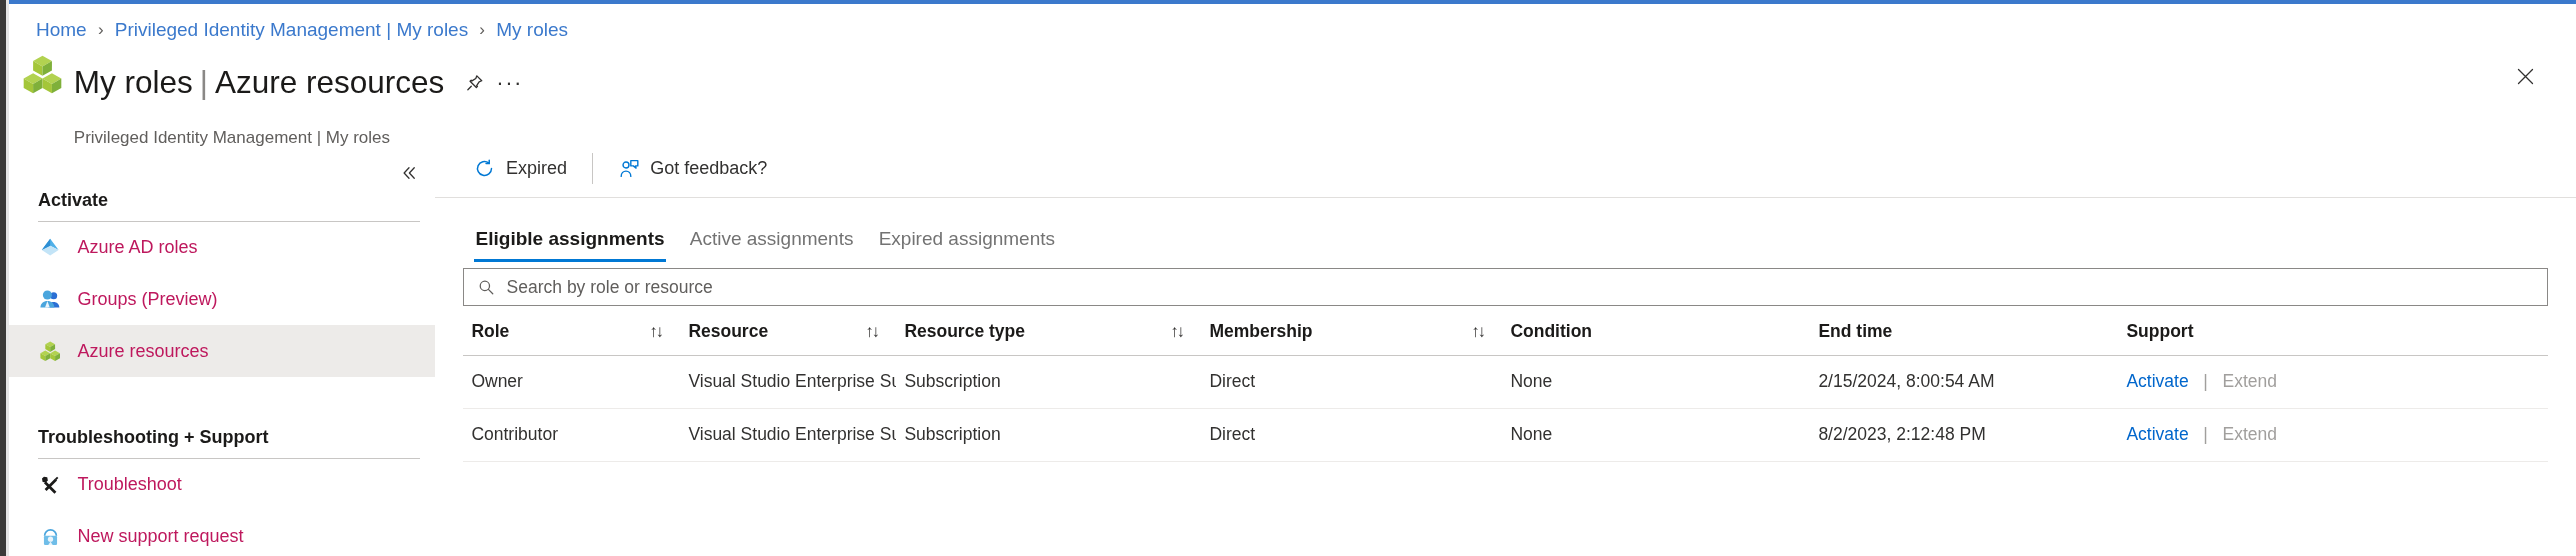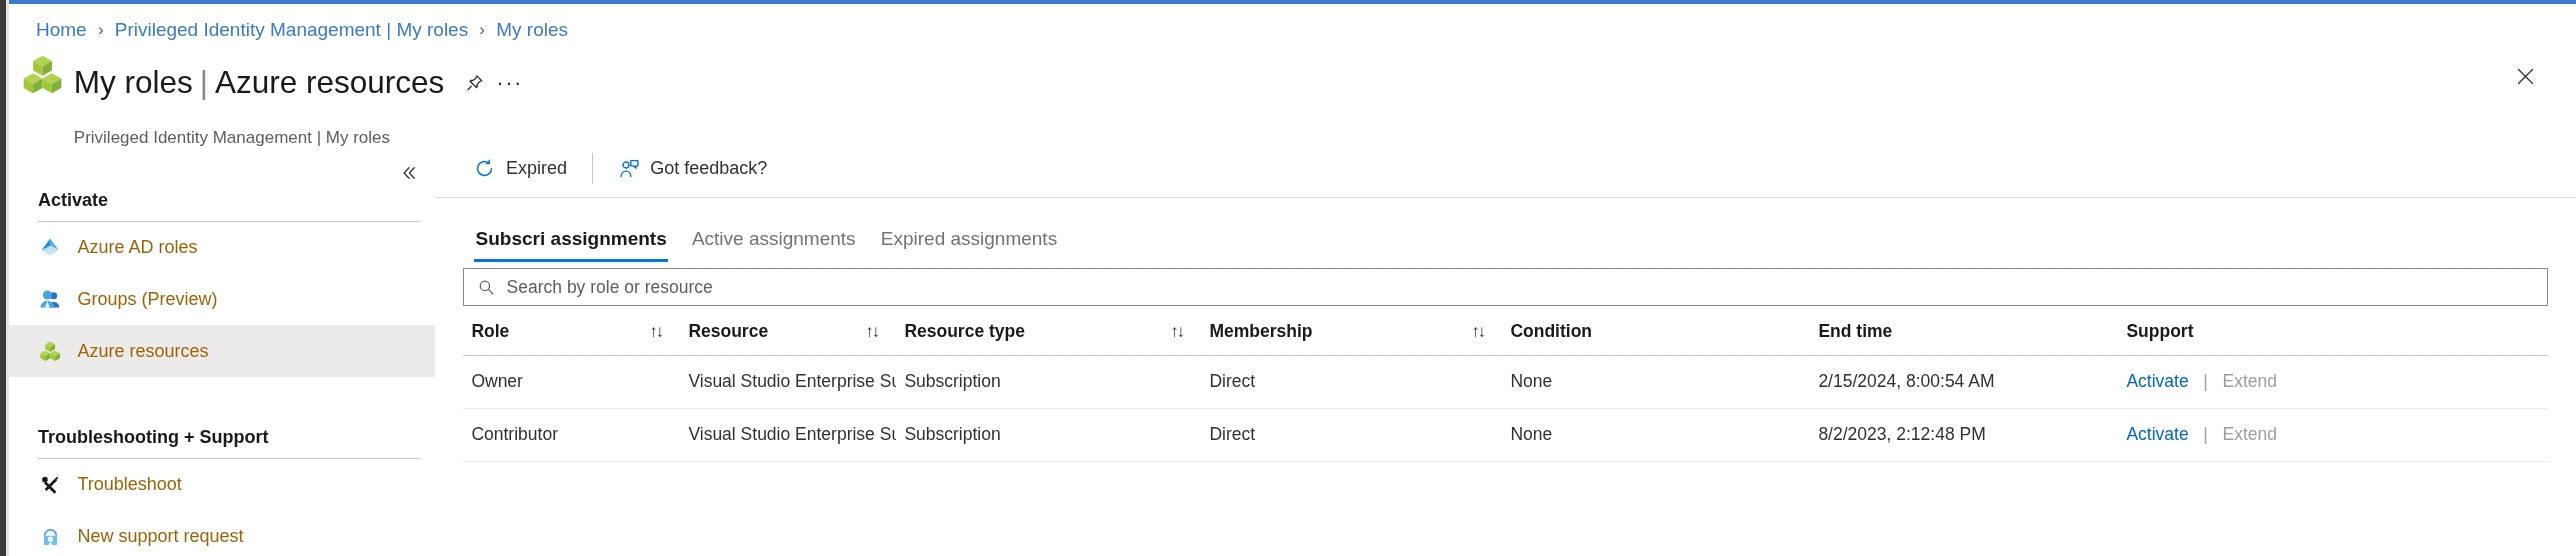--- a/index.html
+++ b/index.html
@@ -164,21 +164,21 @@
     background: #c8c6c4;
     margin: 0 15.4px 0 29px;
   }
   .nav-item {
     display: flex;
     align-items: center;
     height: 52px;
     padding-left: 29px;
     cursor: pointer;
     font-size: 18px;
-    color: #a16207;
+    color: #be185d;
   }
   .nav-item.selected { background: #edebe9; }
   .nav-icon {
     width: 24px;
     height: 24px;
     margin-right: 15.4px;
     flex: none;
     display: flex;
     align-items: center;
     justify-content: center;
@@ -503,21 +503,21 @@
           <path d="M2.5 21c0-3.6 2.5-6 5.5-6s5.5 2.4 5.5 6"></path>
           <path d="M13.5 3h8v6h-2.6l.6 2.6L16.4 9h-2.9z"></path>
         </svg>
       </span>
       <span>Got feedback?</span>
     </div>
   </div>
   <div class="cmdbar-rule"></div>
 
   <div class="tabs">
-    <div class="tab active">Subscri assignments</div>
+    <div class="tab active">Eligible assignments</div>
     <div class="tab">Active assignments</div>
     <div class="tab">Expired assignments</div>
   </div>
 
   <div class="search-wrap">
     <span class="search-icon-box">
       <svg viewBox="0 0 24 24" width="18" height="18" fill="none" stroke="#605e5c" stroke-width="1.7" stroke-linecap="round">
         <circle cx="10.5" cy="10.5" r="6.2"></circle>
         <path d="M15.2 15.2L21 21"></path>
       </svg>

